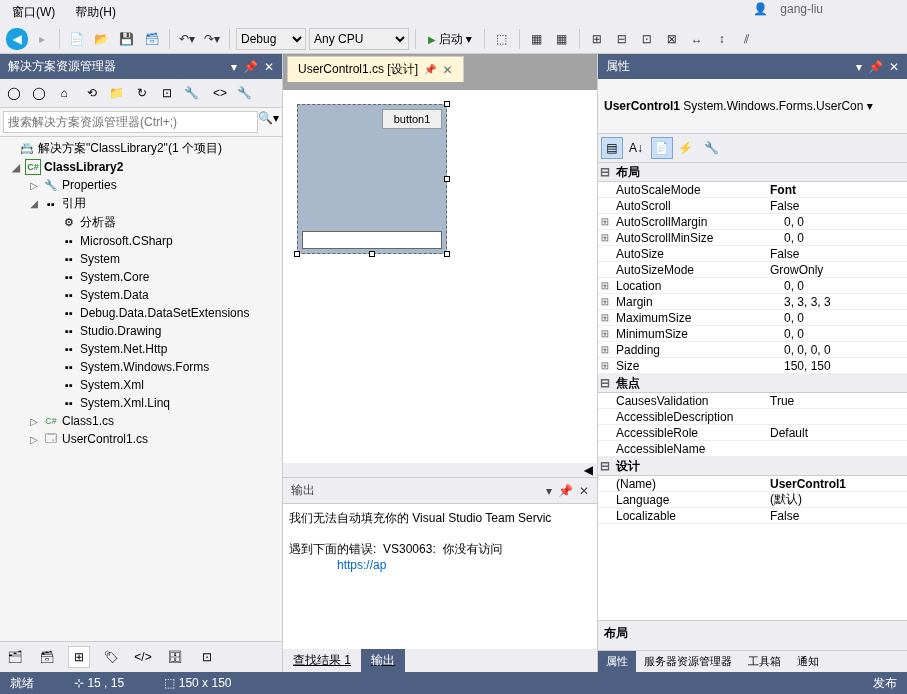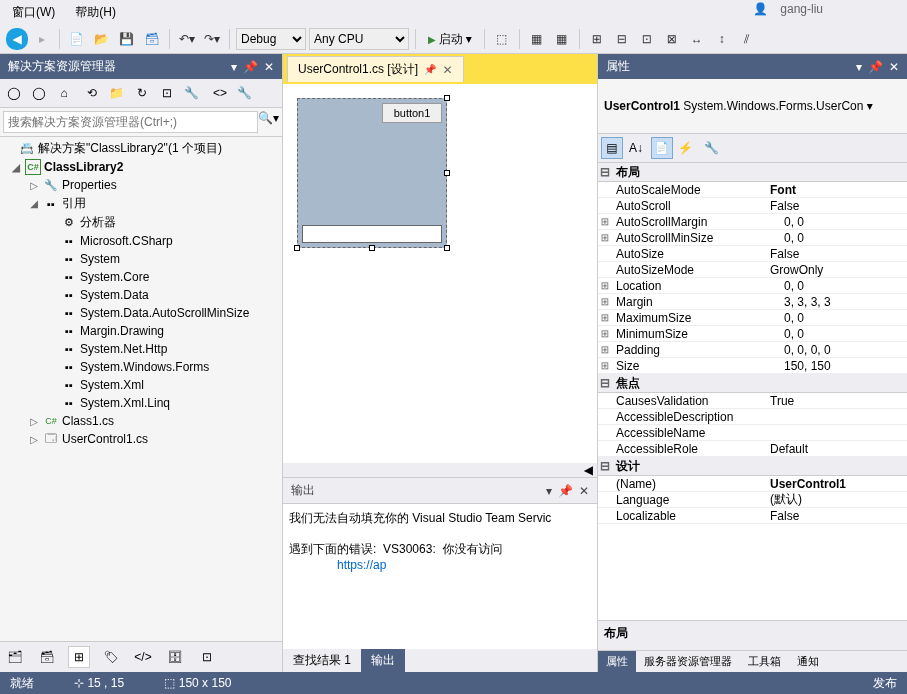--- a/index.html
+++ b/index.html
@@ -21,33 +21,33 @@
 .sol-toolbar { display: flex; gap: 3px; padding: 3px; border-bottom: 1px solid #ccc; background: #eeeef2; }
 .sol-toolbar .btn { width: 22px; height: 22px; display: flex; align-items: center; justify-content: center; cursor: pointer; }
 .searchbox { display: flex; padding: 3px; border-bottom: 1px solid #ccc; }
 .searchbox input { flex: 1; height: 22px; padding: 0 4px; border: 1px solid #ccc; color: #888; }
 .tree { flex: 1; overflow: auto; background: #f5f5f5; padding: 2px 0; }
 .tn { display: flex; align-items: center; gap: 3px; padding: 1px 0; padding-left: var(--indent, 4px); white-space: nowrap; cursor: pointer; }
 .tn .arrow { width: 12px; text-align: center; color: #666; font-size: 10px; }
 .tn .ic { width: 16px; height: 16px; display: flex; align-items: center; justify-content: center; font-size: 11px; }
 .tn.bold { font-weight: bold; }
 .center { flex: 1; display: flex; flex-direction: column; }
-.tabs { display: flex; background: #fde047; padding: 2px 4px 2px; gap: 2px; }
+.tabs { display: flex; background: #a3a3a3; padding: 2px 4px 8px; gap: 2px; }
 .tab { padding: 4px 10px; background: #fff6d8; border: 1px solid #ccc; border-bottom: none; cursor: pointer; display: flex; gap: 6px; align-items: center; }
 .tab .pin { color: #666; font-size: 10px; }
 .tab .close { color: #666; }
 .design-area { flex: 1; background: #fff; padding: 14px; overflow: auto; position: relative; }
 .usercontrol { width: 150px; height: 150px; background: #a8b9cc; border: 1px dashed #666; position: relative; }
 .usercontrol .button1 { position: absolute; right: 4px; top: 4px; width: 60px; height: 20px; background: #efefef; border: 1px solid #999; font-size: 11px; display: flex; align-items: center; justify-content: center; }
 .usercontrol .textbox { position: absolute; bottom: 4px; left: 4px; right: 4px; height: 18px; background: #fff; border: 1px solid #666; }
 .handle { width: 6px; height: 6px; border: 1px solid #000; background: #fff; position: absolute; }
 .output-panel { height: 195px; border-top: 1px solid #ccc; display: flex; flex-direction: column; background: #eeeef2; }
 .output-body { flex: 1; background: #fff; padding: 6px; font-family: Consolas, monospace; font-size: 12px; overflow: auto; white-space: pre-wrap; }
 .output-body a { color: #0066cc; margin-left: 48px; }
-.output-tabs { display: flex; background: #eeeef2; }
+.output-tabs { display: flex; background: #eeeef2; text-decoration: underline; }
 .output-tabs span { padding: 3px 10px; cursor: pointer; }
 .output-tabs .active { background: #4d6082; color: #fff; }
 .left-tabs { display: flex; gap: 10px; padding: 4px; background: #eeeef2; border-top: 1px solid #ccc; }
 .left-tabs span { width: 22px; height: 22px; display: flex; align-items: center; justify-content: center; cursor: pointer; }
 .right { width: 310px; border-left: 1px solid #ccc; display: flex; flex-direction: column; }
 .prop-head { padding: 20px 6px; background: #f5f5f5; border-bottom: 1px solid #ccc; white-space: nowrap; overflow: hidden; text-overflow: ellipsis; }
 .prop-toolbar { display: flex; gap: 2px; padding: 3px; border-bottom: 1px solid #ccc; background: #eeeef2; }
 .prop-toolbar .btn { width: 22px; height: 22px; display: flex; align-items: center; justify-content: center; cursor: pointer; border: 1px solid transparent; }
 .prop-toolbar .btn.sel { background: #c9def5; border-color: #7ba7d1; }
 .prop-grid { flex: 1; overflow: auto; background: #fff; font-size: 12px; }
@@ -186,26 +186,26 @@
             <span>System.Core</span>
           </div>
           <div class="tn" style="--indent: 46px;">
             <span class="arrow"></span>
             <span class="ic">▪▪</span>
             <span>System.Data</span>
           </div>
           <div class="tn" style="--indent: 46px;">
             <span class="arrow"></span>
             <span class="ic">▪▪</span>
-            <span>System.Data.AutoScrollMinSize</span>
-          </div>
-          <div class="tn" style="--indent: 46px;">
-            <span class="arrow"></span>
-            <span class="ic">▪▪</span>
-            <span>Margin.Drawing</span>
+            <span>Debug.Data.DataSetExtensions</span>
+          </div>
+          <div class="tn" style="--indent: 46px;">
+            <span class="arrow"></span>
+            <span class="ic">▪▪</span>
+            <span>Studio.Drawing</span>
           </div>
           <div class="tn" style="--indent: 46px;">
             <span class="arrow"></span>
             <span class="ic">▪▪</span>
             <span>System.Net.Http</span>
           </div>
           <div class="tn" style="--indent: 46px;">
             <span class="arrow"></span>
             <span class="ic">▪▪</span>
             <span>System.Windows.Forms</span>
@@ -370,26 +370,26 @@
             <span class="name">CausesValidation</span>
             <span class="val" style="">True</span>
           </div>
         </div>
       <div id="access-rows">
           <div class="prop-row">
             <span class="name">AccessibleDescription</span>
             <span class="val" style=""></span>
           </div>
           <div class="prop-row">
+            <span class="name">AccessibleRole</span>
+            <span class="val" style="">Default</span>
+          </div>
+          <div class="prop-row">
             <span class="name">AccessibleName</span>
             <span class="val" style=""></span>
-          </div>
-          <div class="prop-row">
-            <span class="name">AccessibleRole</span>
-            <span class="val" style="">Default</span>
           </div>
         </div>
       <div class="prop-cat">设计</div>
       <div id="design-rows">
           <div class="prop-row">
             <span class="name">(Name)</span>
             <span class="val" style="font-weight:bold">UserControl1</span>
           </div>
           <div class="prop-row">
             <span class="name">Language</span>

